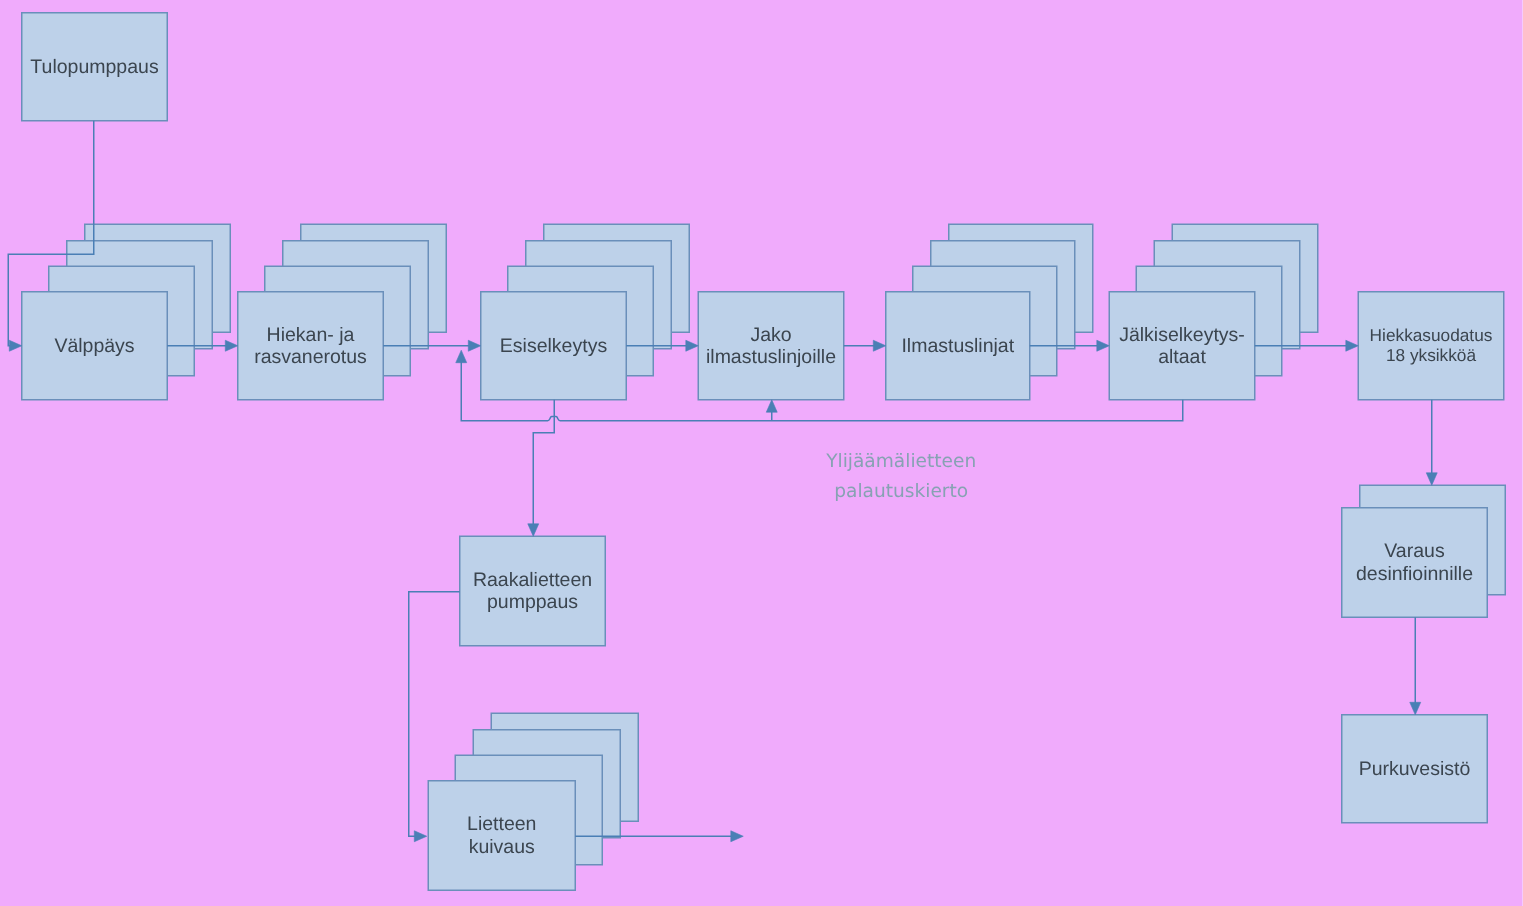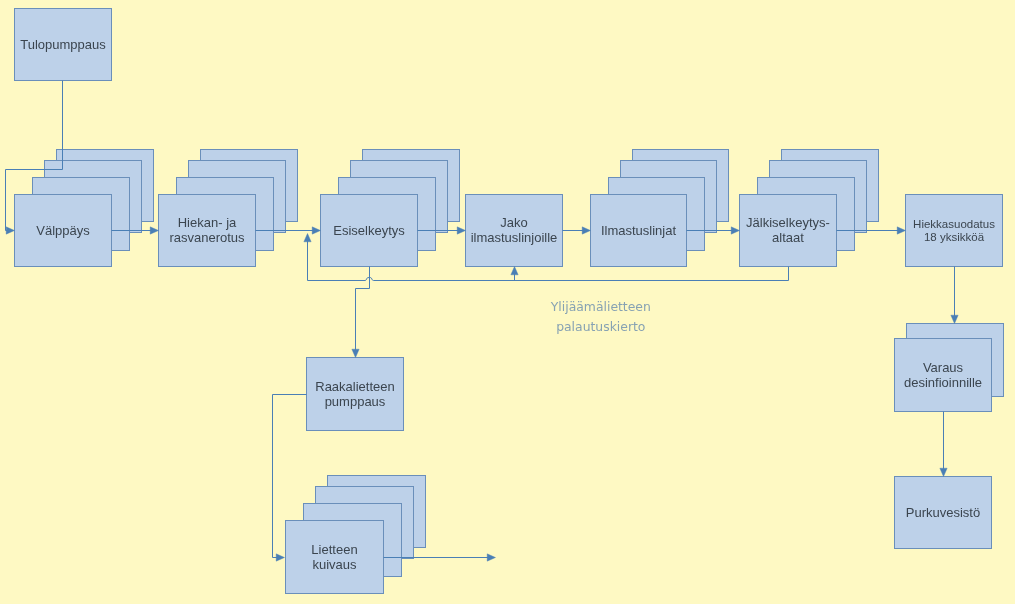--- a/index.html
+++ b/index.html
@@ -1,19 +1,19 @@
 <!DOCTYPE html>
 <html><head>
 <meta charset="utf-8">
 <title>Prosessikaavio</title>
 <style>
   html,body{margin:0;padding:0;}
   body{width:1015px;height:604px;overflow:hidden;background:#ffffff;
        font-family:"Liberation Sans",sans-serif;}
-  #canvas{position:relative;width:1015px;height:604px;background:#fef9c3;text-decoration:underline;}
+  #canvas{position:relative;width:1015px;height:604px;background:#f0abfc;text-decoration:underline;}
   svg#flow{position:absolute;left:0;top:0;display:block;}
   .node-box{fill:#bdd1e9;stroke:#6a8fba;stroke-width:1;}
   .conn{fill:none;stroke:#4a7fb5;stroke-width:1;stroke-linejoin:miter;stroke-linecap:butt;}
   .arrowhead{fill:#4a7fb5;stroke:#4a7fb5;stroke-width:0.4;}
   text{font-family:"Liberation Sans",sans-serif;}
   .node-label{font-size:13px;fill:#3b454f;text-anchor:middle;}
   .node-label.small{font-size:11.5px;}
   .annotation-label{font-family:"DejaVu Sans",sans-serif;font-size:12.4px;
                     fill:#87a2b3;text-anchor:middle;}
 </style>

